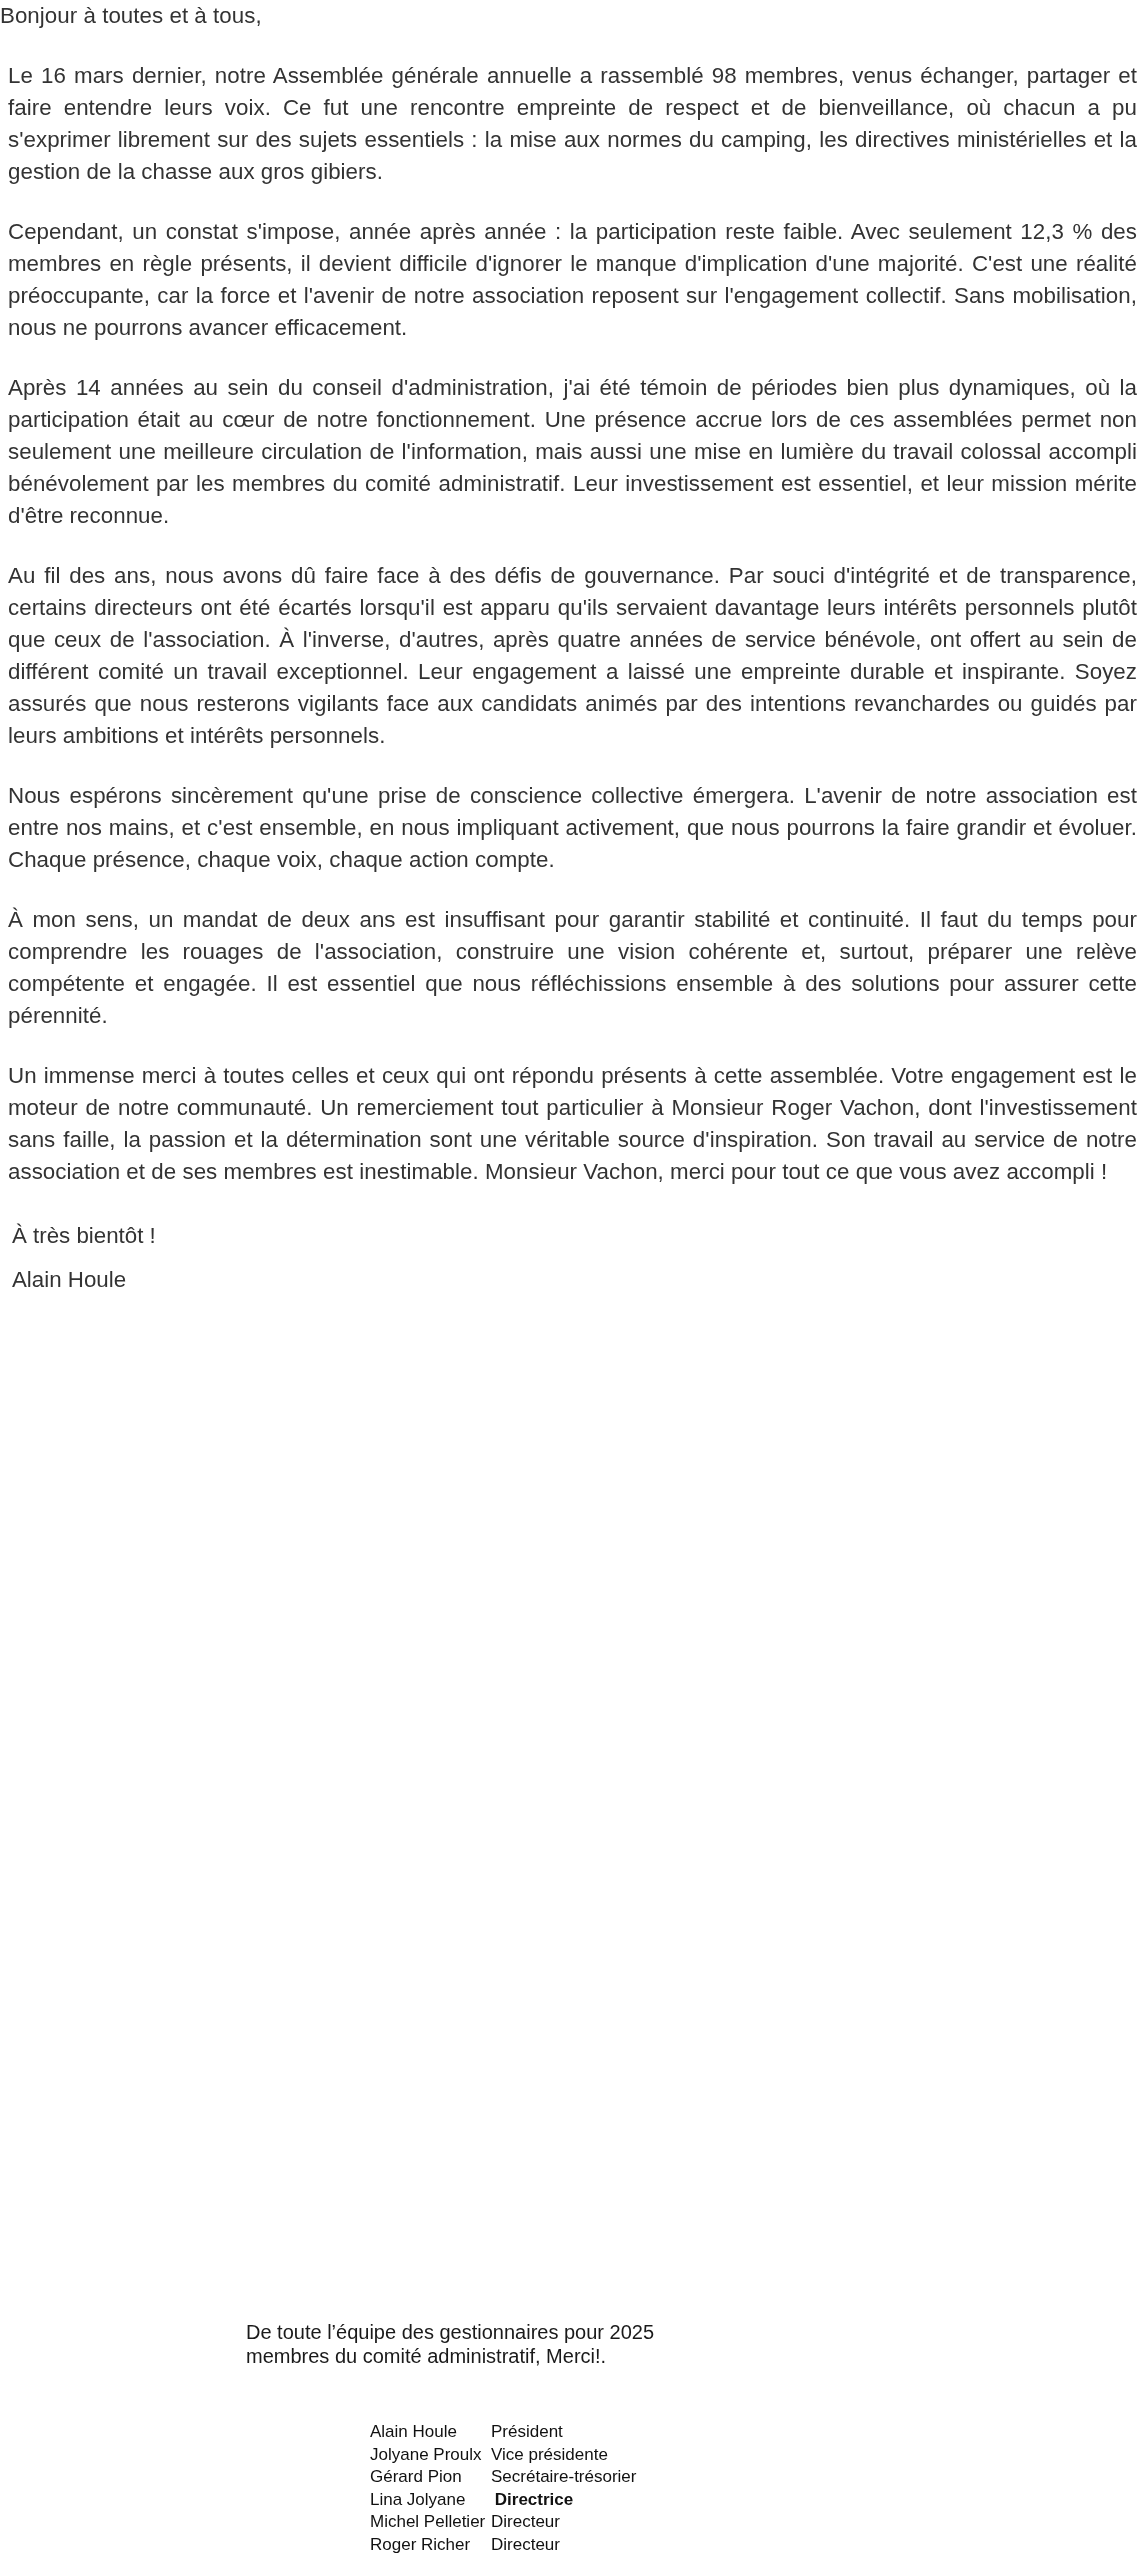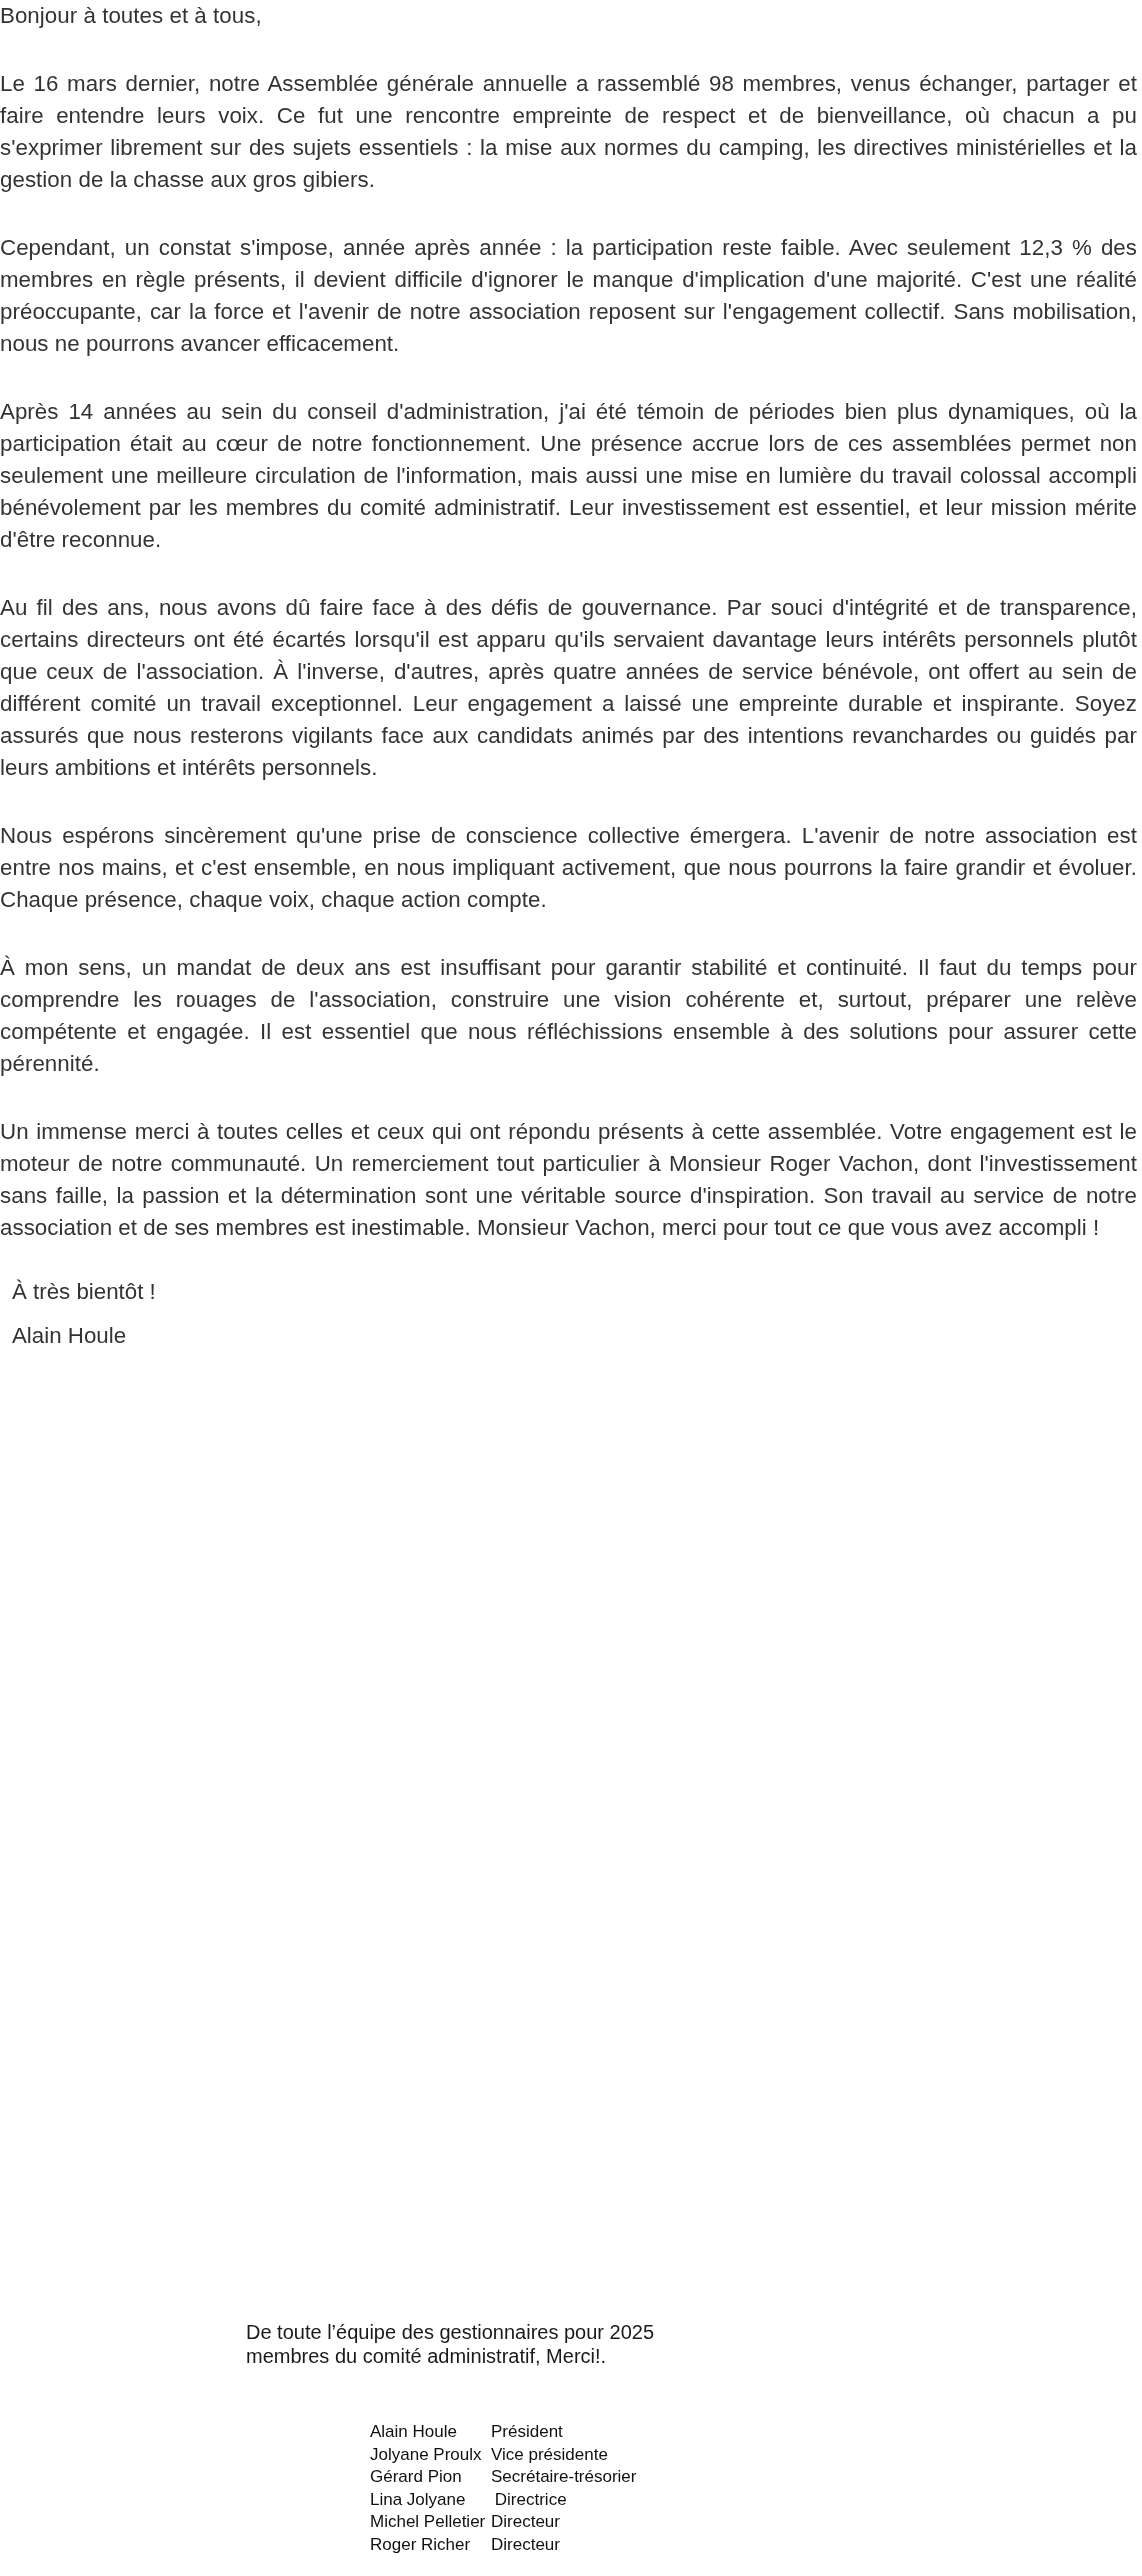--- a/index.html
+++ b/index.html
@@ -37,21 +37,22 @@
     line-height: 32px;
     color: #333333;
     text-align: justify;
     text-justify: inter-word;
     margin: 0;
     letter-spacing: 0.05px;
   }
 
   
   .para + .para {
-    margin-top: 36px;
+    margin-top: 28px;
+    padding-left: 8px;
   }
 
   .para--left {
     text-align: left;
   }
 
   .signoff-block {
     margin-top: 32px;
   }
   .signoff-line {
@@ -97,20 +98,21 @@
   }
   .roster td.name-cell {
     width: 121px;
     padding-right: 0;
   }
   .roster td.role-cell {
     padding-left: 0;
   }
   .roster tr.indent-role td.role-cell {
     padding-left: 3.8px;
+    font-weight: bold;
   }
 </style>
 </head>
 <body>
 
 <div class="page">
 
   <div class="letter-body">
 
     <p class="para para--left">Bonjour à toutes et à tous,</p>

